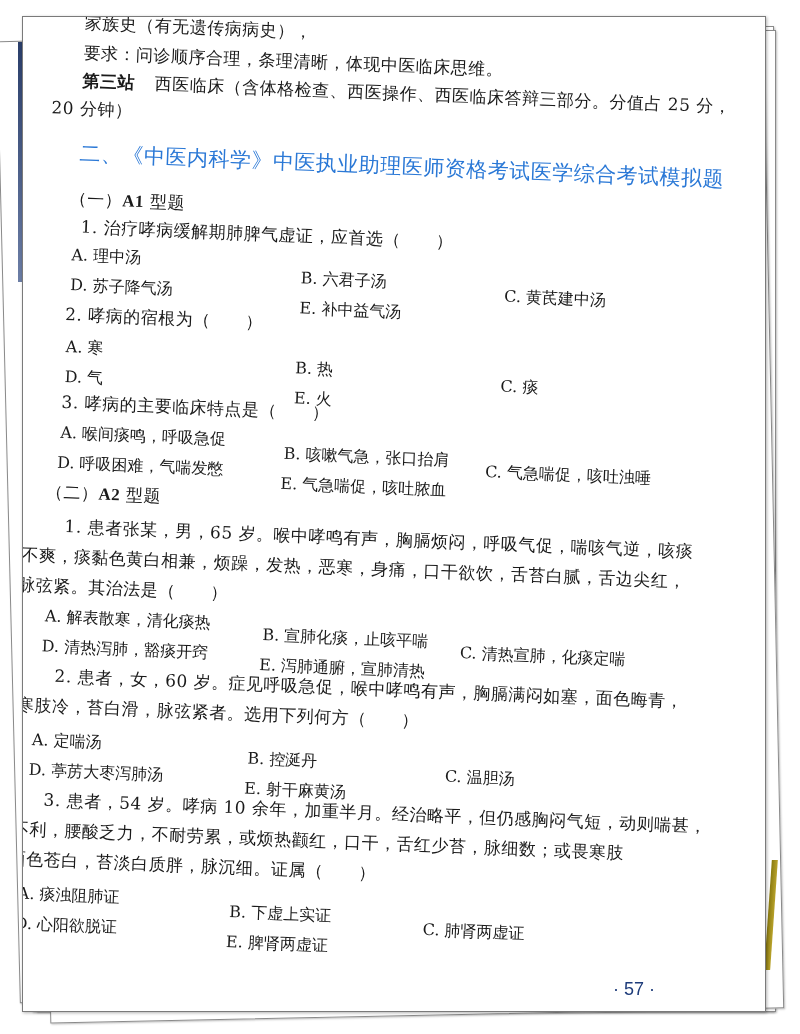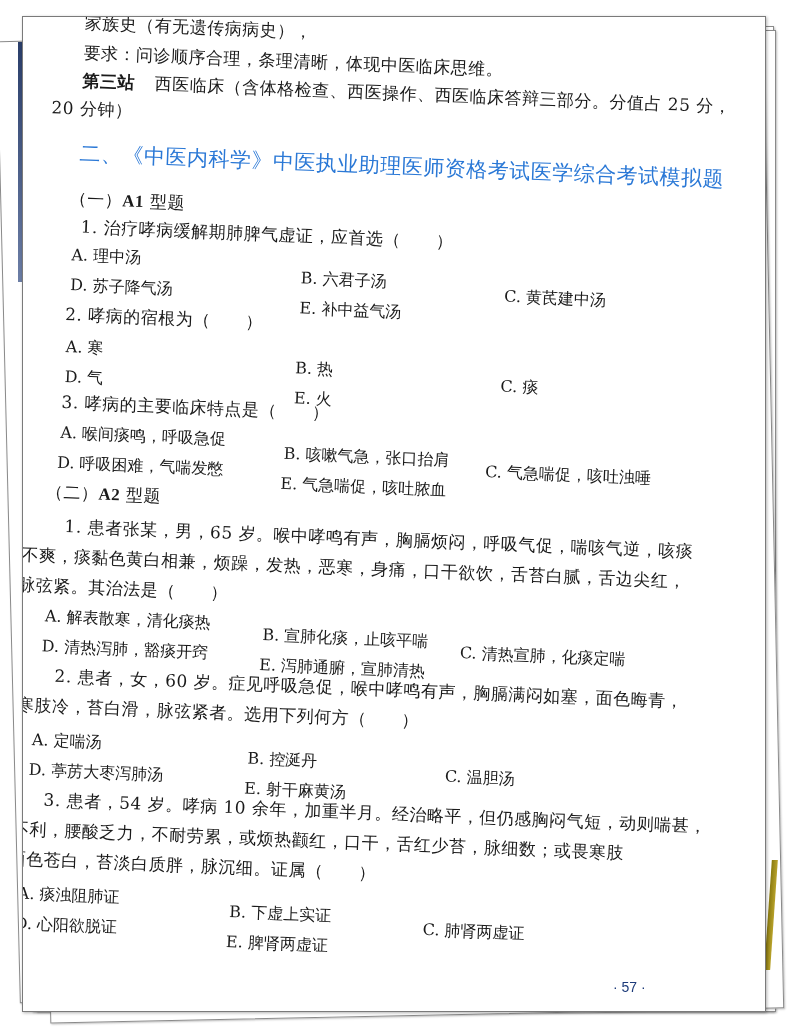--- a/index.html
+++ b/index.html
@@ -33,21 +33,21 @@
   }
   .bold { font-weight: bold; font-family: "DejaVu Sans", "Liberation Sans", sans-serif; }
   .heading-blue {
     font-family: "DejaVu Sans", "Liberation Sans", sans-serif;
     color: #2a78d6; font-size: 21px; letter-spacing: 0.5px;
   }
   .sub-heading { font-size: 17px; }
   .sub-heading b { font-family: "Liberation Serif", serif; font-weight: bold; }
   .opt { position: absolute; white-space: nowrap; font-size: 16px; color: #1a1a1a; }
   .page-number {
-    position: absolute; left: 590px; top: 962px; font-size: 14px; color: #1d3b7a;
+    position: absolute; left: 590px; top: 962px; font-size: 18px; color: #1d3b7a;
     font-family: "Liberation Sans", sans-serif;
   }
 </style>
 </head>
 <body>
 
 <div class="sheet s4"></div>
 <div class="blue-strip"></div>
 <div class="sheet s3"></div>
 <div class="sheet s2"></div>

